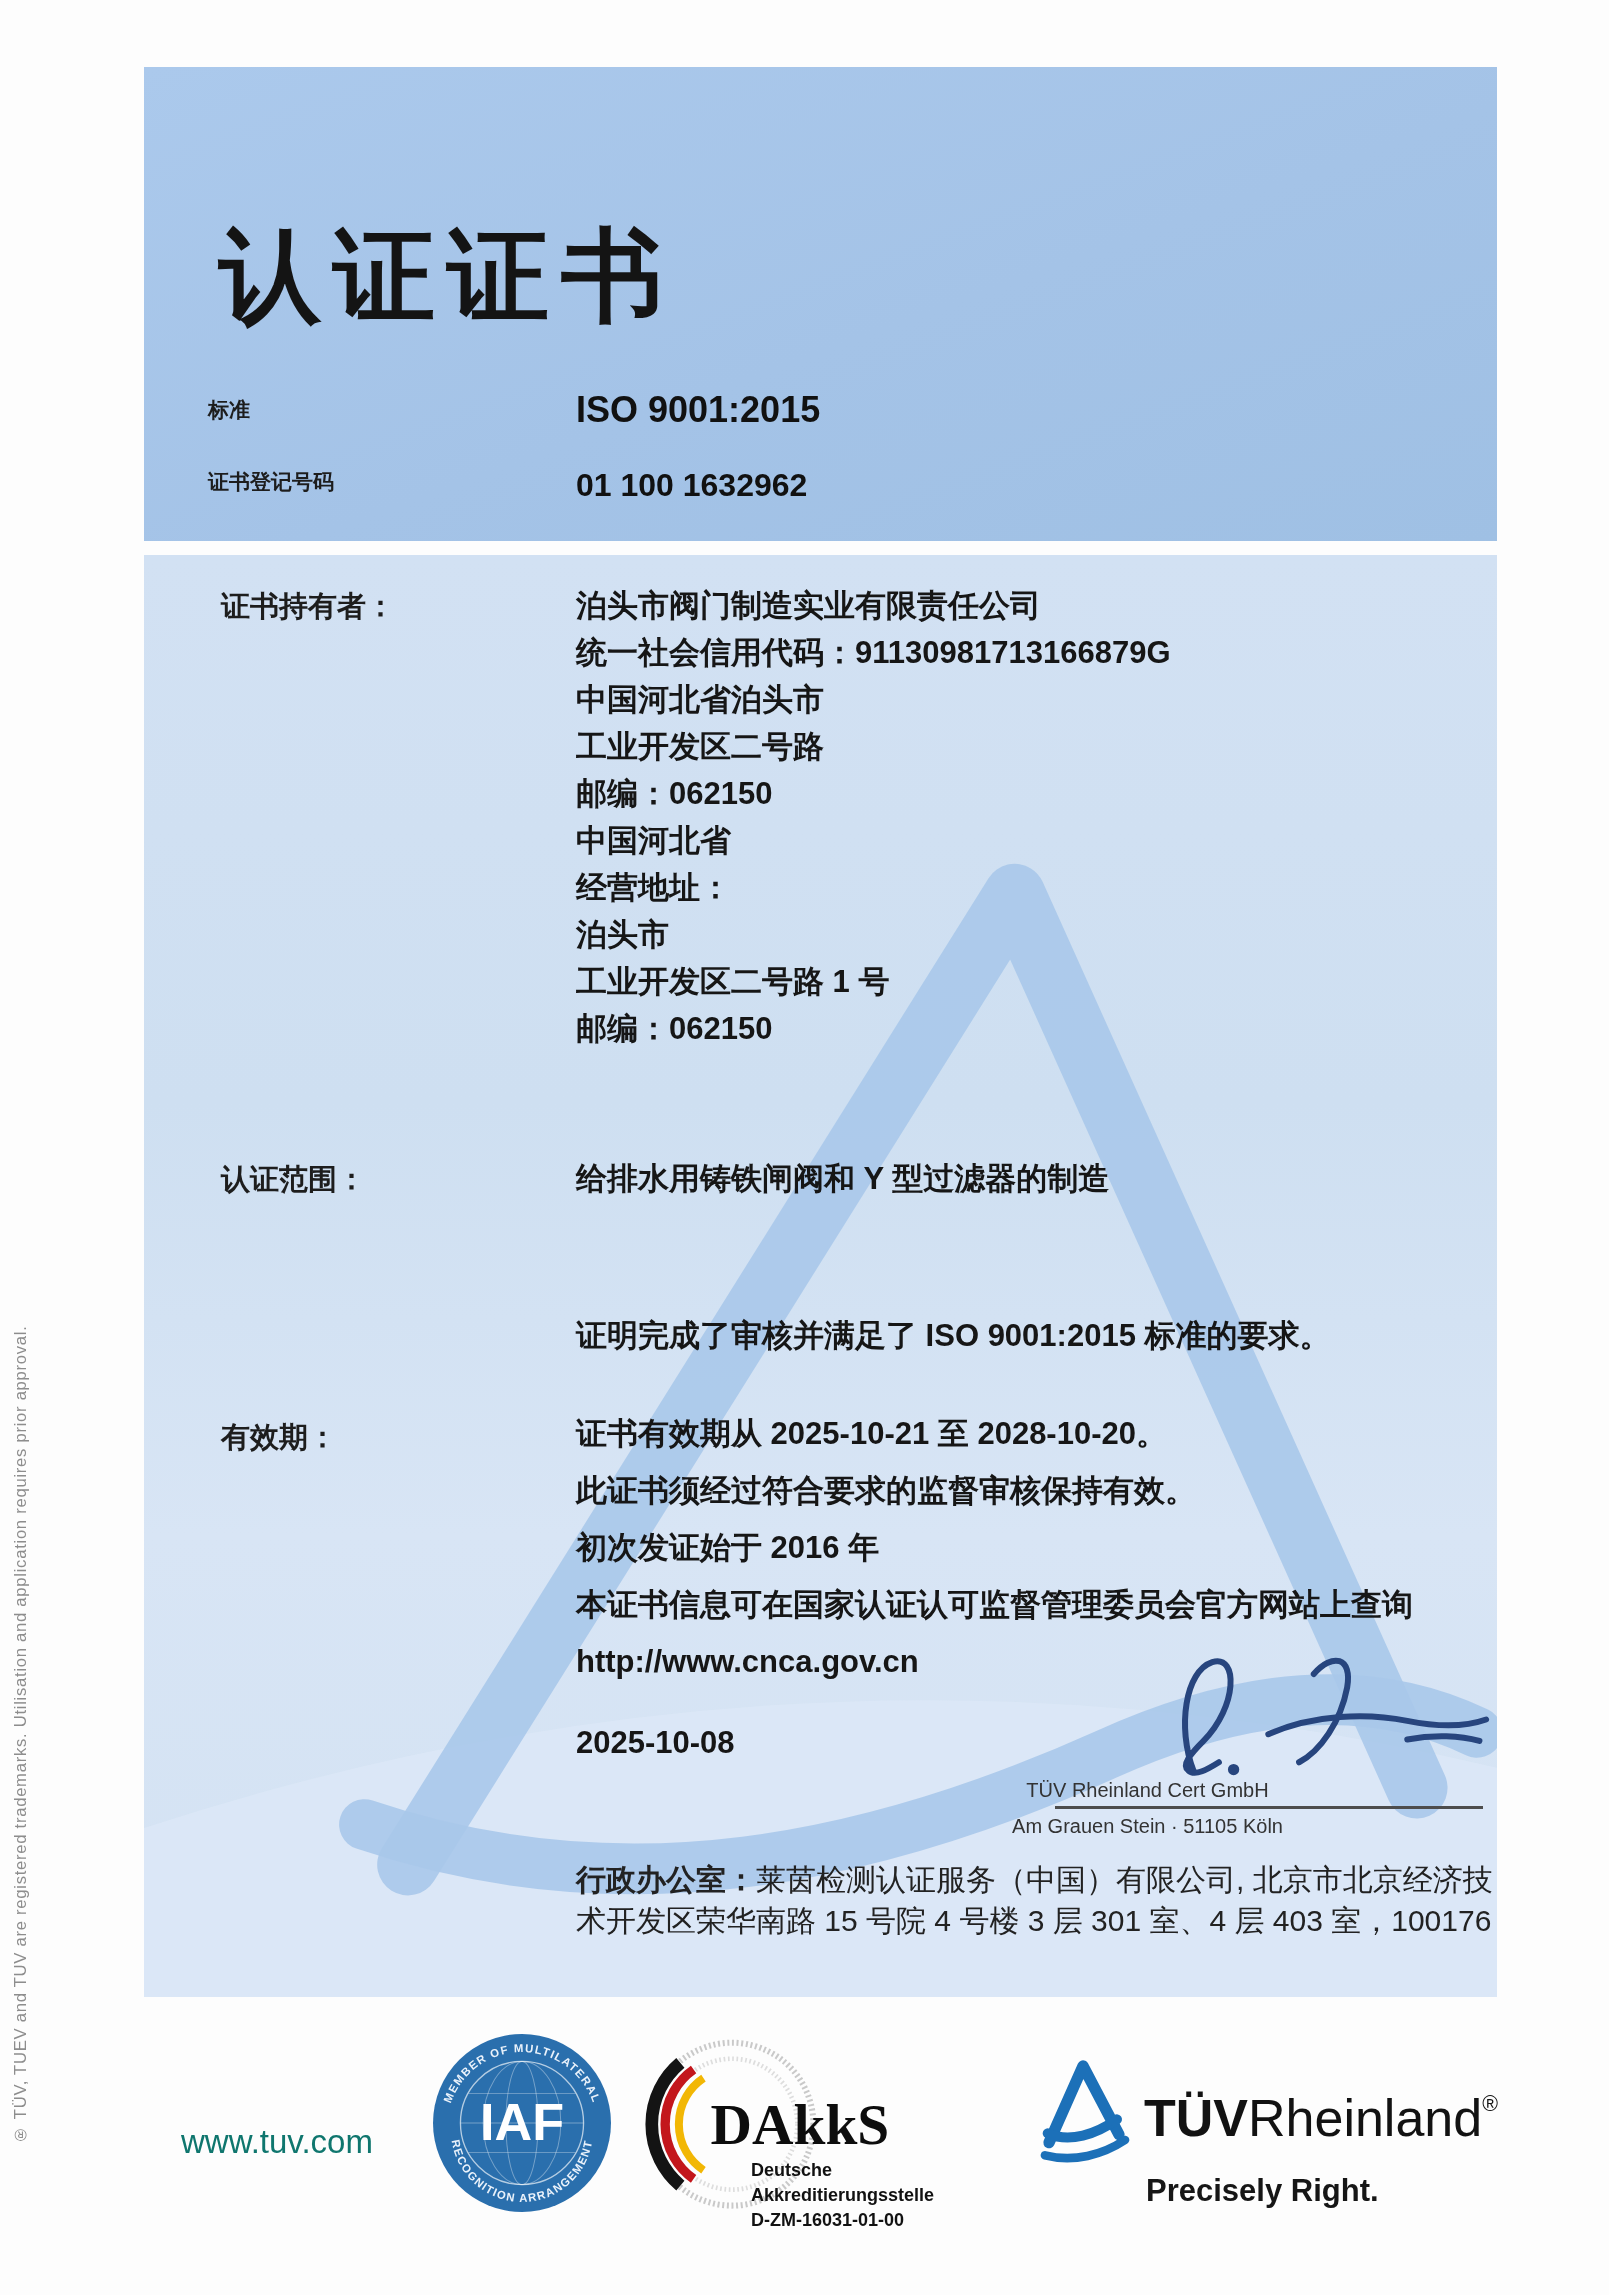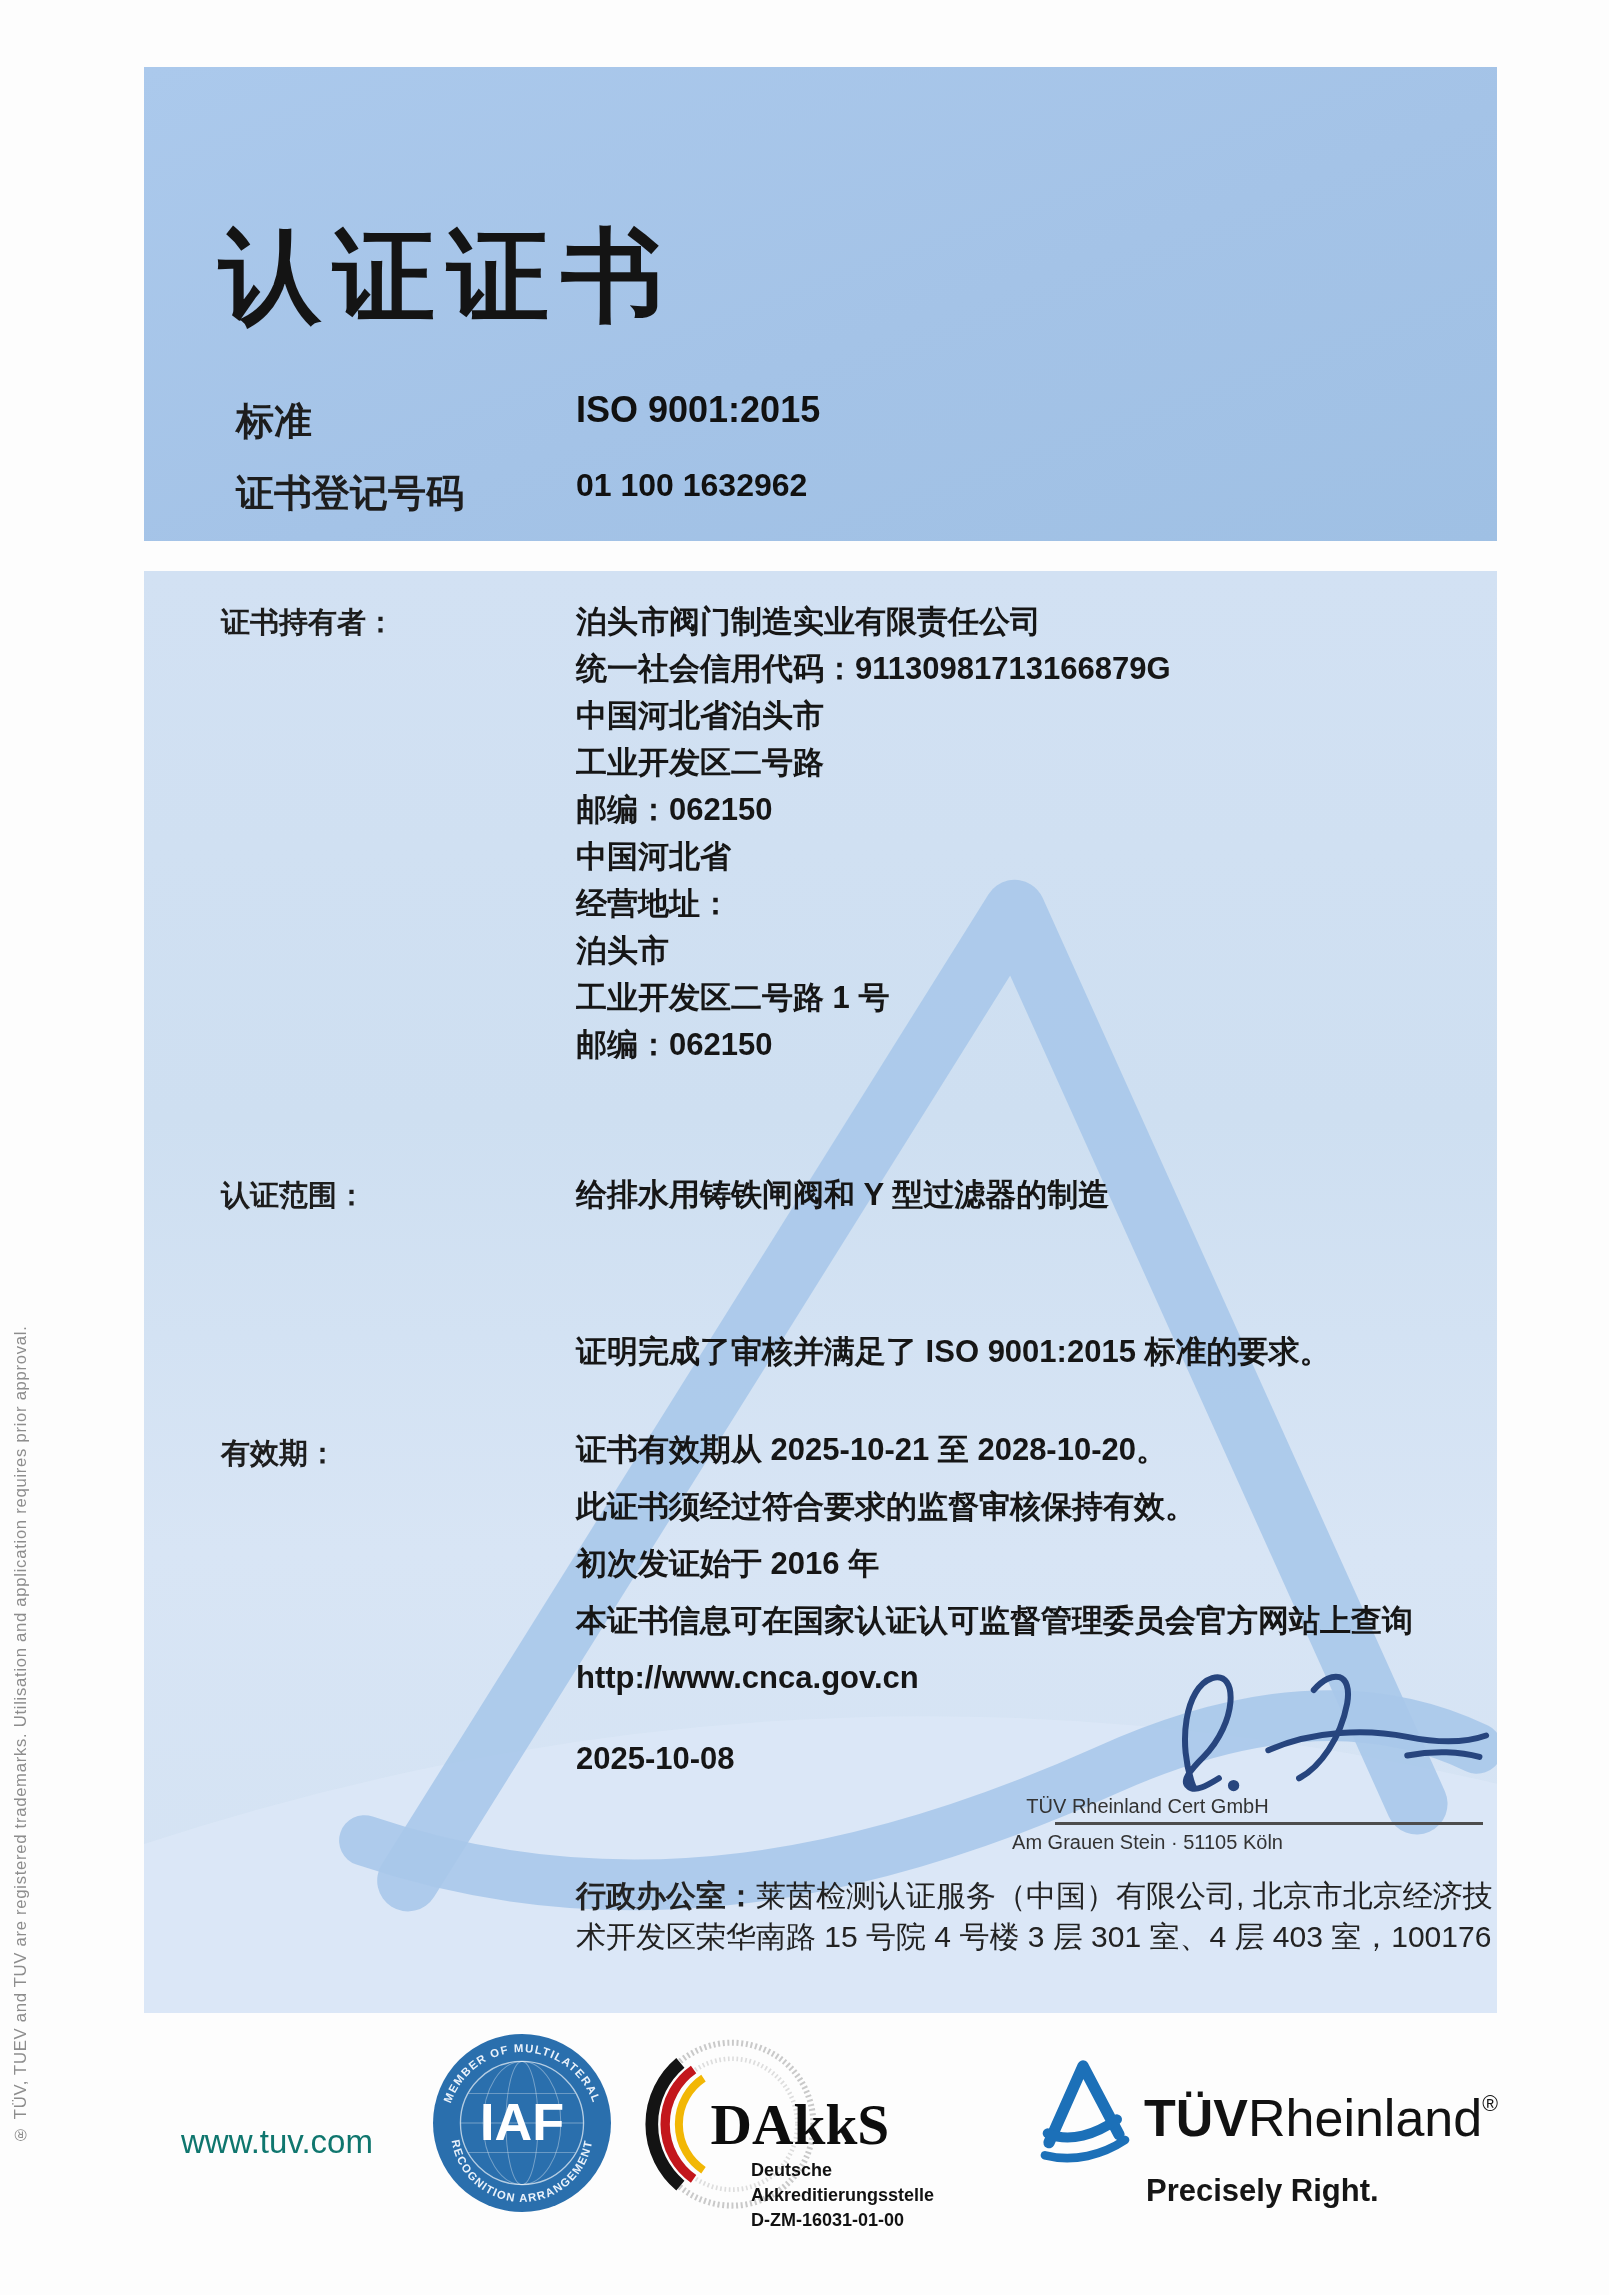--- a/index.html
+++ b/index.html
@@ -9,27 +9,27 @@
   
   .side-note{position:absolute;left:10.7px;bottom:151px;height:802px;
              writing-mode:vertical-rl;transform:rotate(180deg);
              font-size:16.7px;color:#8d8d8d;letter-spacing:0.7px;white-space:nowrap;}
 
   
   .header-block{position:absolute;left:144px;top:67px;width:1353px;height:474px;
                 background:linear-gradient(160deg,#abc9ec 0%,#a4c3e7 55%,#9fc0e4 100%);}
   .cert-title{position:absolute;left:75px;top:142px;font-size:102px;font-weight:700;
               letter-spacing:12px;color:#141414;margin:0;}
-  .h-label{position:absolute;left:92px;font-size:38px;font-weight:700;color:#1d1d1d;font-family:Liberation Mono, monospace;}
+  .h-label{position:absolute;left:64px;font-size:21px;font-weight:700;color:#1d1d1d;font-family:Liberation Mono, monospace;}
   .h-val{position:absolute;left:432px;font-weight:700;color:#111;}
 
   
   .body-block{position:absolute;left:144px;top:555px;width:1353px;height:1442px;
               background:linear-gradient(180deg,#d2e1f3 0%,#cedff1 38%,#d8e5f5 68%,#d3e2f3 100%);
-              overflow:hidden;margin-top:16px;}
+              overflow:hidden;}
   .wm{position:absolute;left:0;top:0;width:1353px;height:1442px;}
   .b-label{position:absolute;left:77px;font-size:29px;font-weight:700;color:#1d1d1d;}
   .b-text{position:absolute;left:432px;font-size:31px;font-weight:600;color:#161616;}
   .holder-lines div{line-height:47px;}
   .holder-lines div:first-child{font-weight:700;}
   .validity-lines div{line-height:57px;}
 
   .sig-svg{position:absolute;left:889px;top:1079px;}
   .sig-line{position:absolute;left:911px;top:1251px;width:428px;height:3.3px;background:#4d4d4d;}
   .org-line{position:absolute;left:668px;width:671px;text-align:center;

